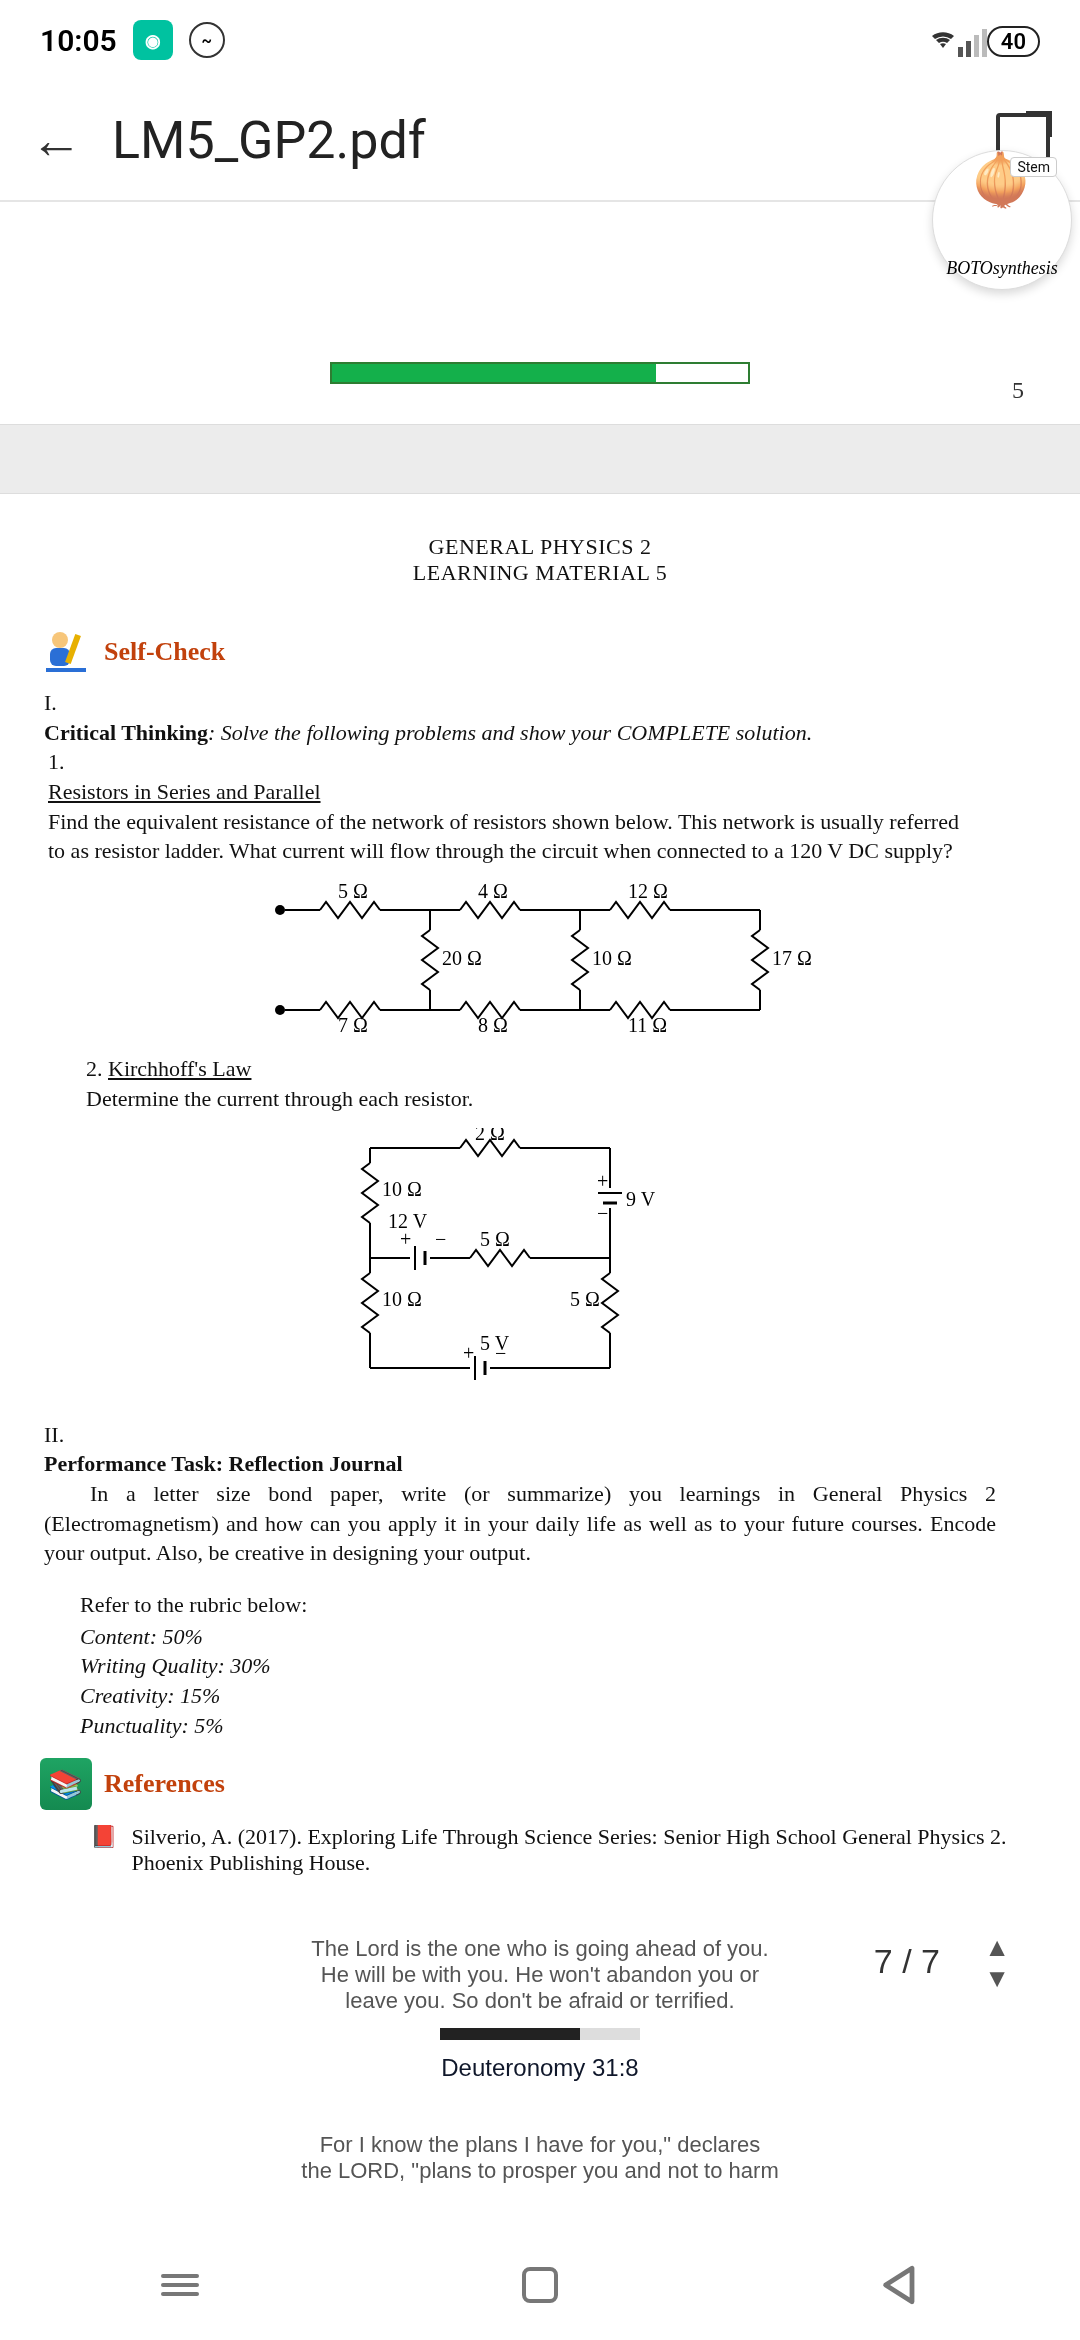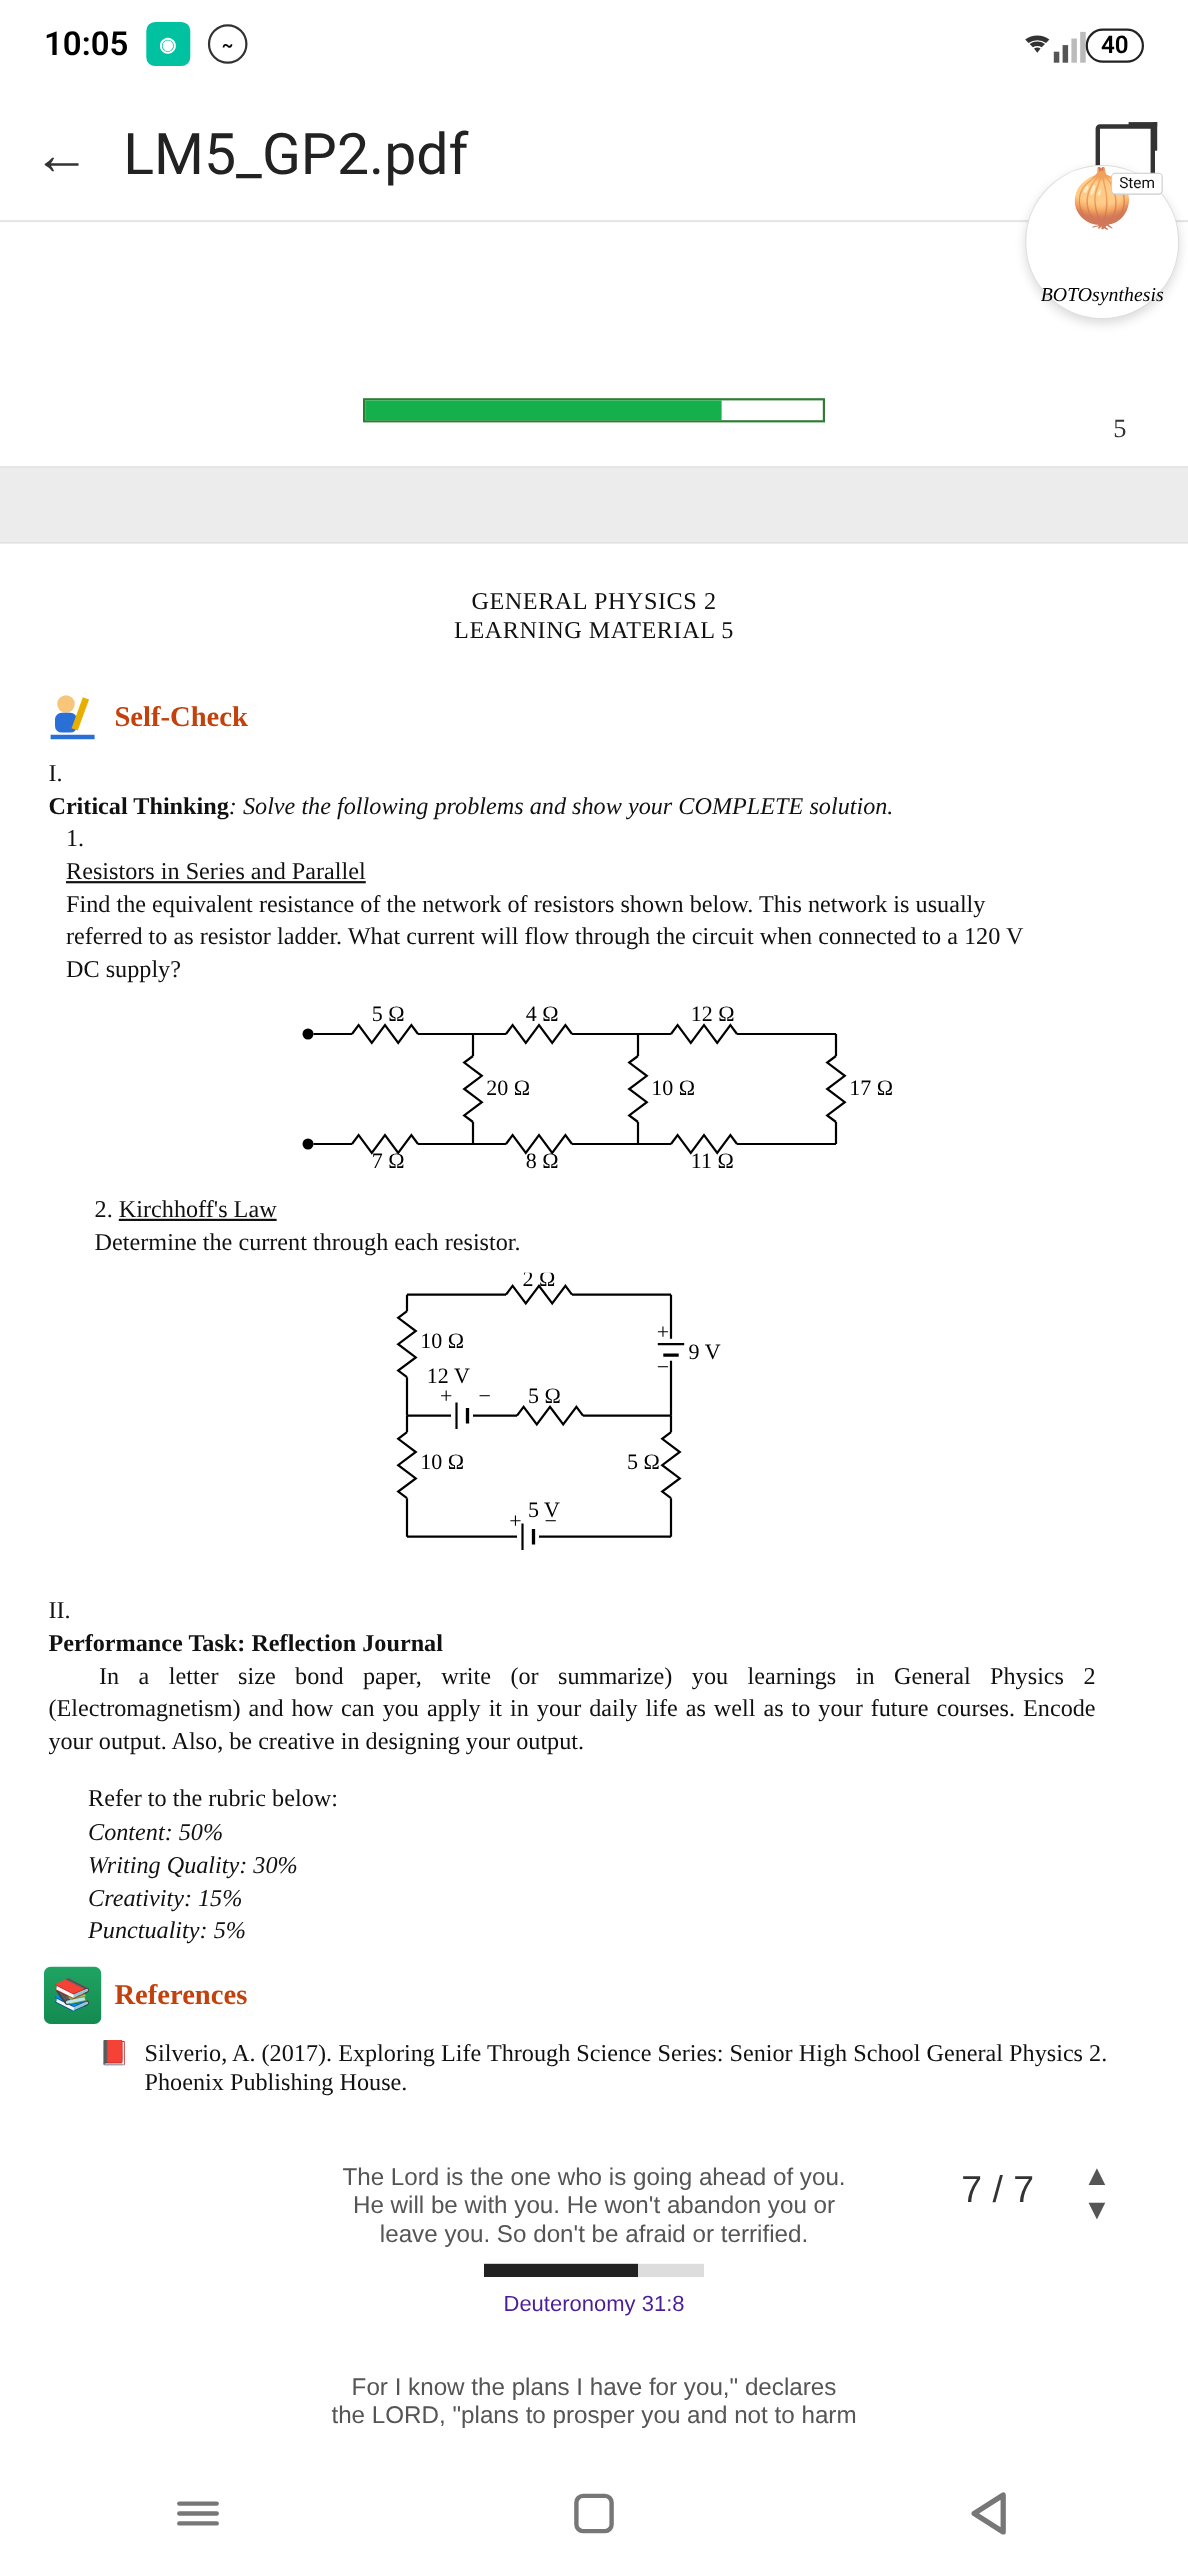--- a/index.html
+++ b/index.html
@@ -62,21 +62,21 @@
     .rubric .head { margin-bottom: 2px; }
 
     .ref-icon { width:52px; height:52px; background: linear-gradient(180deg,#1fa463,#148a50); border-radius:6px; display:inline-flex; align-items:center; justify-content:center; color:#fff; font-size:28px; }
     .ref-item { margin: 14px 0 0 50px; font-size:22px; display:flex; gap:14px; }
     .ref-item .bullet { color:#c0392b; font-size:22px; }
 
     .footer-quote { margin-top: 60px; text-align:center; font-family: Arial, sans-serif; font-size: 22px; color:#555; position:relative; padding: 0 160px; }
     .footer-quote .pagecount { position:absolute; right: 100px; top: 6px; color:#333; font-size: 34px; font-family: Arial, sans-serif; }
     .footer-quote .arrows { position:absolute; right: 30px; top: -4px; display:flex; flex-direction:column; gap:0px; color:#555; font-size:26px; }
     .quote-bar { width: 200px; height: 12px; margin: 14px auto; background: linear-gradient(90deg,#222 70%, #ddd 70%); }
-    .verse-ref { font-family: Arial, sans-serif; font-size:20px; color:#4c1d95; margin-top: 8px; }
+    .verse-ref { font-family: Arial, sans-serif; font-size:24px; color:#0f172a; margin-top: 8px; }
     .quote2 { margin-top: 50px; }
 
     .nav-bar { position: fixed; bottom: 0; left: 0; width: 1080px; height: 110px; display:flex; align-items:center; justify-content:space-around; background:#fff; }
     .nav-bar .nav-btn { width:48px; height:48px; display:inline-flex; align-items:center; justify-content:center; color:#666; }
     .hamburger span{display:block;width:38px;height:4px;background:#777;margin:5px 0;border-radius:2px;}
     .square-btn{width:36px;height:36px;border:4px solid #777;border-radius:8px;}
   </style>
 </head>
 <body>
 
@@ -138,21 +138,21 @@
           <path d="M6 44 H46" stroke="#2a6fd6" stroke-width="4"></path>
         </svg>
     </span>
     <span class="section-title">Self-Check</span>
   </div>
 
   <div class="body-text roman-li">
     <span class="num">I.</span>
     <span class="content">
       <b><span>Critical Thinking</span></b><span class="italic">: Solve the following problems and show your COMPLETE solution.</span>
-      <div class="sub-ol" style="margin-left:16px;">
+      <div class="sub-ol" style="margin-left:4px;">
         <div>
           <span class="num">1.</span>
           <span class="content">
             <span class="underline">Resistors in Series and Parallel</span><br>
             <span class="justify">Find the equivalent resistance of the network of resistors shown below. This network is usually referred to as resistor ladder. What current will flow through the circuit when connected to a 120 V DC supply?</span>
           </span>
         </div>
       </div>
     </span>
   </div>

